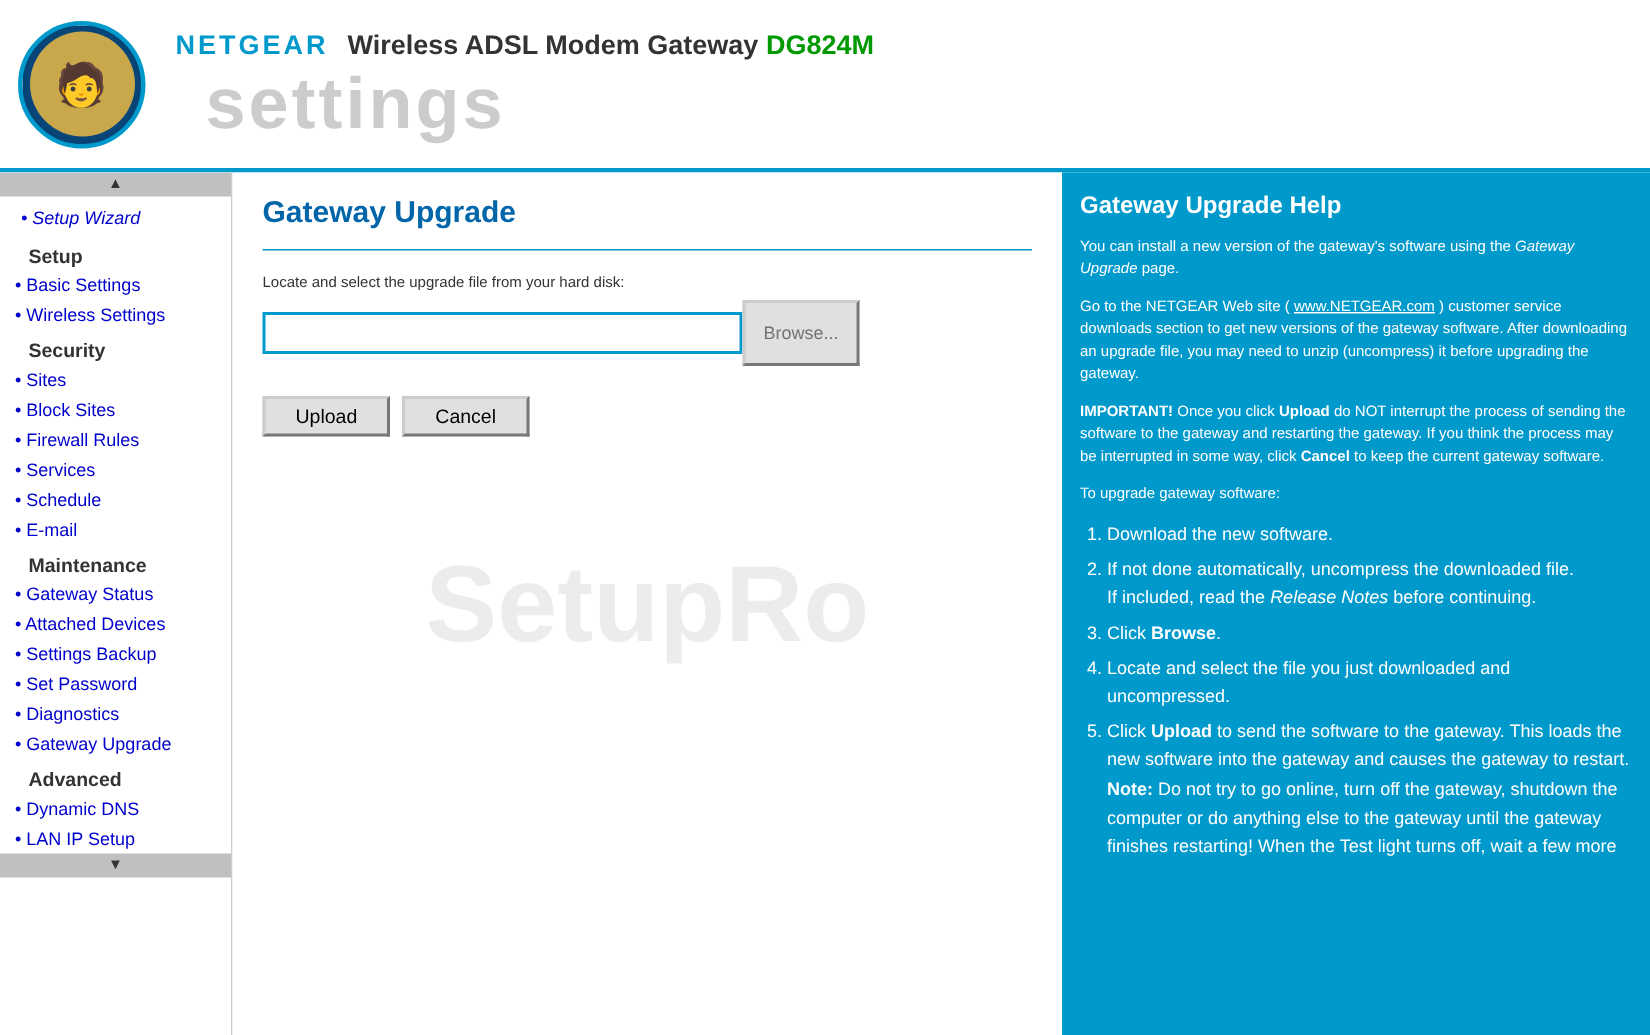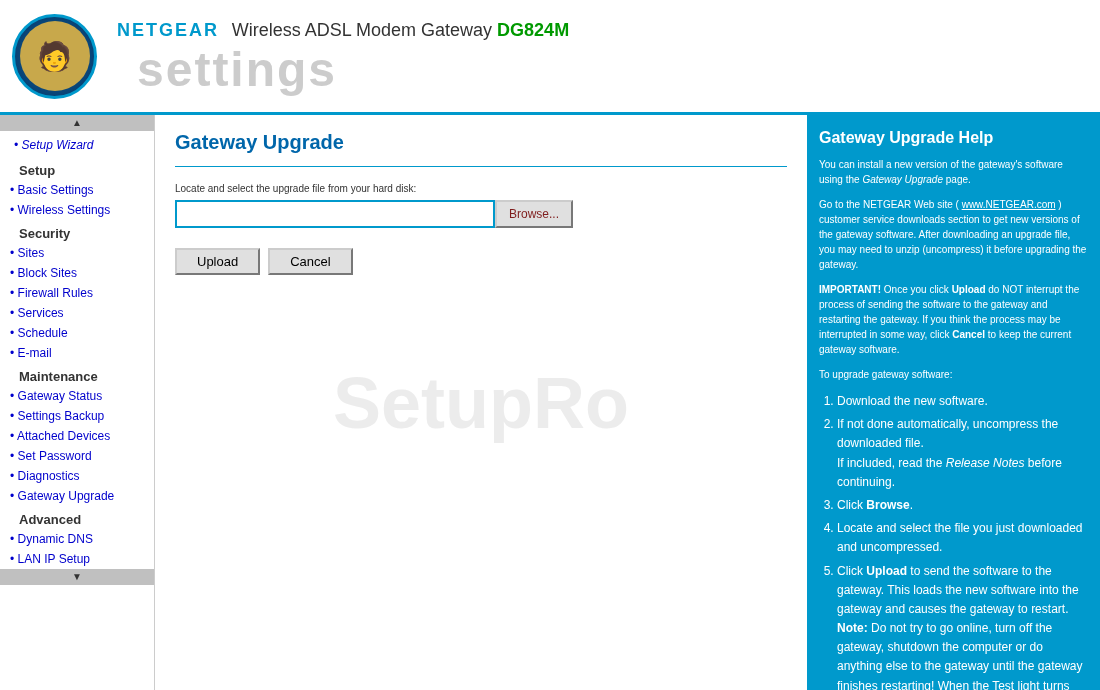--- a/index.html
+++ b/index.html
@@ -53,20 +53,21 @@
       letter-spacing: 2px;
     }
     .logo-brand span {
       color: #0099cc;
       font-size: 18px;
     }
     .logo-product {
       font-size: 18px;
       color: #333;
       margin-left: 4px;
+      font-weight: bold;
     }
     .logo-product strong { color: #009900; }
     .logo-settings {
       font-size: 48px;
       color: #ccc;
       font-weight: bold;
       margin-left: 20px;
       letter-spacing: 2px;
     }
 
@@ -158,41 +159,41 @@
       padding: 4px;
       width: 320px;
       height: 28px;
       font-size: 12px;
       outline: none;
     }
     .browse-btn {
       background: #e0e0e0;
       border: 2px outset #ccc;
       padding: 3px 12px;
-      height: 28px;
+      height: 44px;
       font-size: 12px;
       cursor: pointer;
-      color: #7f1d1d;
+      color: #737373;
     }
     .action-buttons {
       display: flex;
       gap: 8px;
     }
     .action-btn {
       background: #e0e0e0;
       border: 2px outset #ccc;
       padding: 4px 20px;
       font-size: 13px;
       cursor: pointer;
       color: #000;
     }
 
     
     #help-panel {
-      width: 293px;
+      width: 392px;
       background: #0099cc;
       color: #fff;
       overflow-y: auto;
       padding: 14px 12px;
       flex-shrink: 0;
     }
     .help-title {
       font-size: 16px;
       font-weight: bold;
       color: #fff;
@@ -265,22 +266,22 @@
     <div class="sidebar-section-label">Security</div>
     <a class="sidebar-item">Sites</a>
     <a class="sidebar-item">Block Sites</a>
     <a class="sidebar-item">Firewall Rules</a>
     <a class="sidebar-item">Services</a>
     <a class="sidebar-item">Schedule</a>
     <a class="sidebar-item">E-mail</a>
 
     <div class="sidebar-section-label">Maintenance</div>
     <a class="sidebar-item">Gateway Status</a>
+    <a class="sidebar-item">Attached Devices</a>
     <a class="sidebar-item">Settings Backup</a>
-    <a class="sidebar-item">Attached Devices</a>
     <a class="sidebar-item">Set Password</a>
     <a class="sidebar-item">Diagnostics</a>
     <a class="sidebar-item">Gateway Upgrade</a>
 
     <div class="sidebar-section-label">Advanced</div>
     <a class="sidebar-item">Dynamic DNS</a>
     <a class="sidebar-item">LAN IP Setup</a>
 
     <div class="scroll-arrow">▼</div>
   </div>

